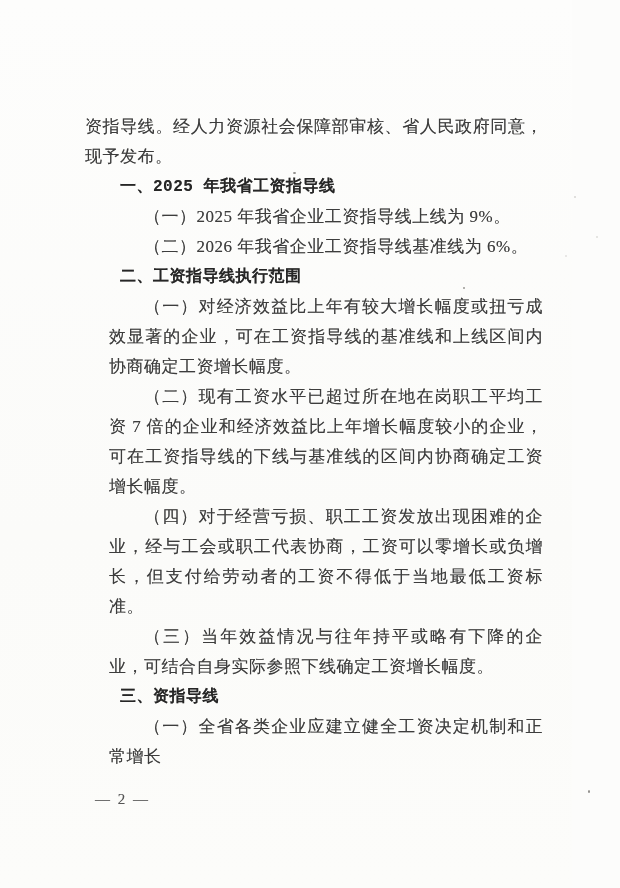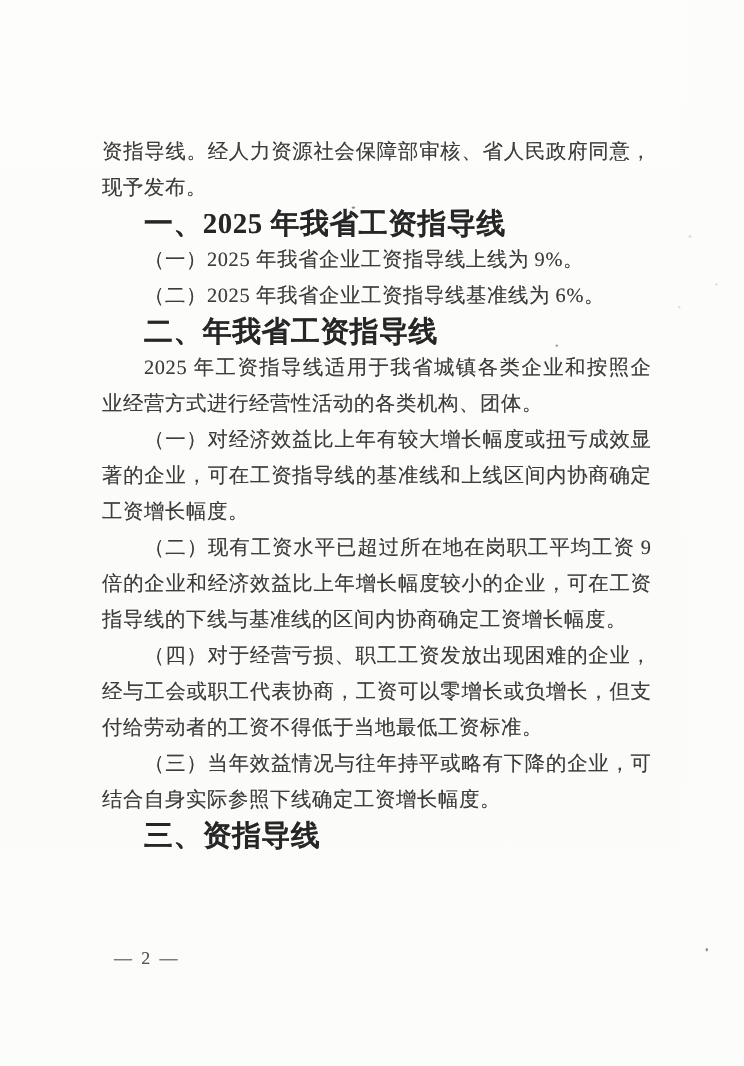--- a/index.html
+++ b/index.html
@@ -21,26 +21,26 @@
   }
   .body-par {
     margin: 0;
     font-size: 17px;
     line-height: 30px;
     color: #3d3d3d;
     text-align: justify;
     letter-spacing: 0.5px;
     text-shadow: 0 0 0.5px rgba(70,70,70,0.55);
   }
-  .body-par.indent { text-indent: 35px; }
+  .body-par.indent { text-indent: 35px; margin-left: 24px; }
   .heading {
     margin: 0;
-    font-family: Liberation Serif, serif;
+    font-family: Liberation Mono, monospace;
     font-weight: 700;
-    font-size: 24px;
+    font-size: 16px;
     line-height: 30px;
     color: #262626;
     text-indent: 35px;
     letter-spacing: 0.5px;
     text-shadow: 0 0 0.5px rgba(40,40,40,0.5);
   }
   .page-number {
     position: absolute;
     left: 95px; top: 791px;
     font-size: 15px;
@@ -62,28 +62,28 @@
 </style>
 </head>
 <body>
 
 <div class="page">
 
   <div class="content">
     <p class="body-par">资指导线。经人力资源社会保障部审核、省人民政府同意，现予发布。</p>
     <p class="heading">一、2025 年我省工资指导线</p>
     <p class="body-par indent">（一）2025 年我省企业工资指导线上线为 9%。</p>
-    <p class="body-par indent">（二）2025 年我省企业工资指导线基准线为 6%。</p>
-    <p class="heading">二、年我省工资指导线</p>
-    <p class="body-par indent">2025 年工资指导线适用于我省城镇各类企业和按照企业经营方式进行经营性活动的各类机构、团体。</p>
+    <p class="body-par indent">（二）2026 年我省企业工资指导线基准线为 6%。</p>
+    <p class="heading">二、工资指导线执行范围</p>
     <p class="body-par indent">（一）对经济效益比上年有较大增长幅度或扭亏成效显著的企业，可在工资指导线的基准线和上线区间内协商确定工资增长幅度。</p>
-    <p class="body-par indent">（二）现有工资水平已超过所在地在岗职工平均工资 9 倍的企业和经济效益比上年增长幅度较小的企业，可在工资指导线的下线与基准线的区间内协商确定工资增长幅度。</p>
+    <p class="body-par indent">（二）现有工资水平已超过所在地在岗职工平均工资 7 倍的企业和经济效益比上年增长幅度较小的企业，可在工资指导线的下线与基准线的区间内协商确定工资增长幅度。</p>
     <p class="body-par indent">（四）对于经营亏损、职工工资发放出现困难的企业，经与工会或职工代表协商，工资可以零增长或负增长，但支付给劳动者的工资不得低于当地最低工资标准。</p>
     <p class="body-par indent">（三）当年效益情况与往年持平或略有下降的企业，可结合自身实际参照下线确定工资增长幅度。</p>
     <p class="heading">三、资指导线</p>
+    <p class="body-par indent">（一）全省各类企业应建立健全工资决定机制和正常增长</p>
   </div>
 
   <div class="page-number">— 2 —</div>
 
   <div class="speck s1"></div>
   <div class="speck s2"></div>
   <div class="speck s3"></div>
   <div class="speck s4"></div>
   <div class="speck s5"></div>
   <div class="speck s6"></div>

